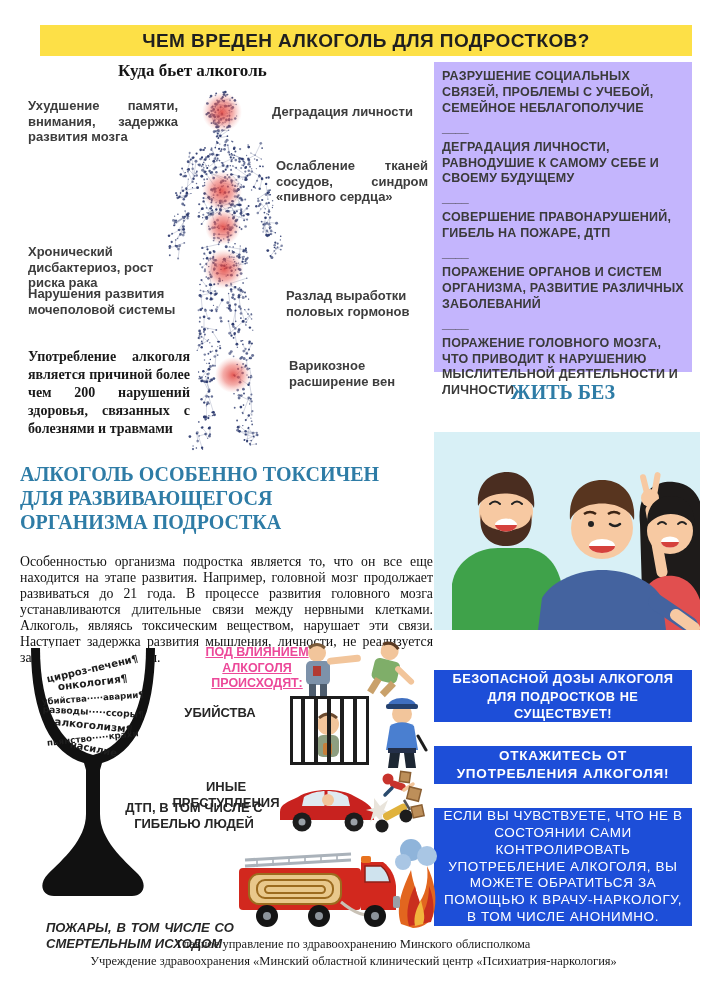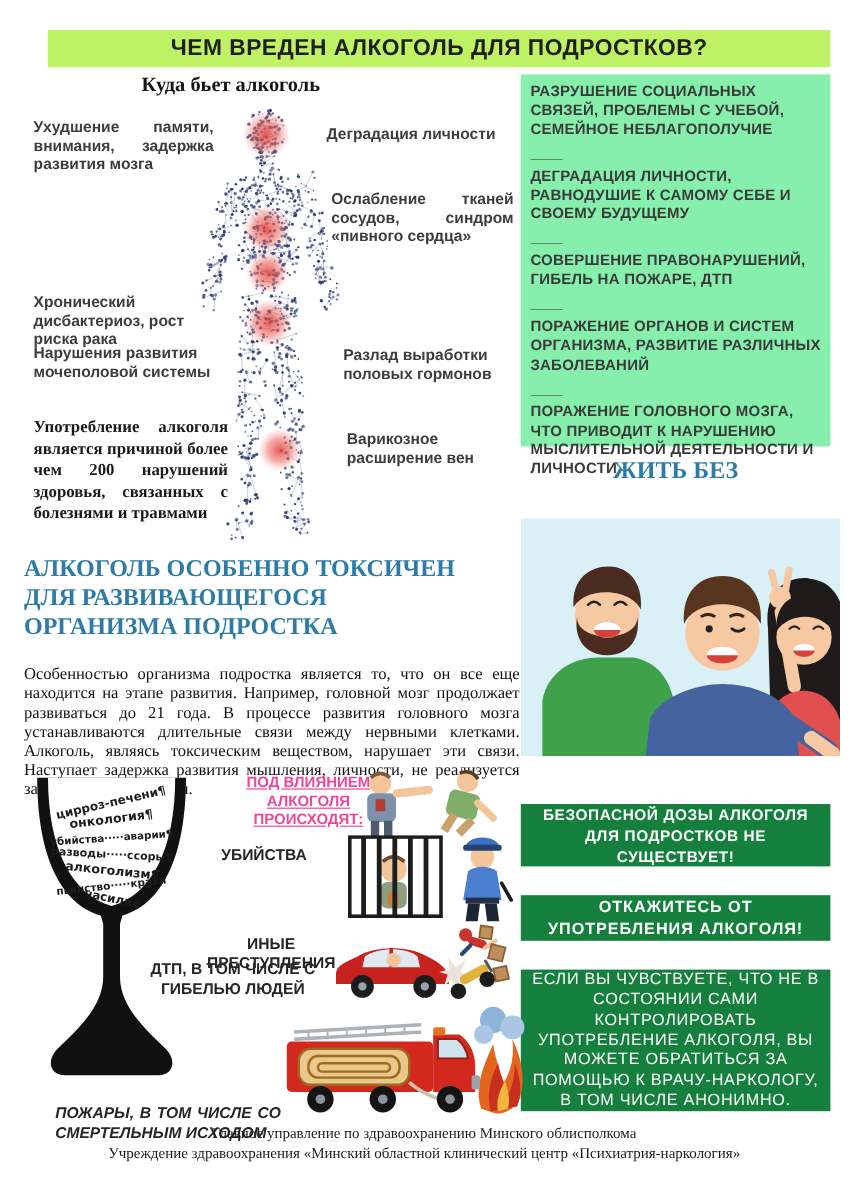--- a/index.html
+++ b/index.html
@@ -1,45 +1,45 @@
 <!DOCTYPE html>
 <html><head>
 <meta charset="utf-8">
 <style>
   html,body{margin:0;padding:0;background:#fff;}
   .page{position:relative;width:707px;height:1000px;background:#fff;overflow:hidden;
         font-family:"Liberation Sans",sans-serif;}
   .abs{position:absolute;}
   
-  .title-bar{left:40px;top:25px;width:652px;height:31px;background:#bef264;
+  .title-bar{left:40px;top:25px;width:652px;height:31px;background:#fde047;
              display:flex;align-items:center;justify-content:center;}
   .title-bar span{font:700 19px "Liberation Sans",sans-serif;color:#1f1f1f;letter-spacing:.4px;}
   
   .kuda{left:118px;top:61px;width:232px;text-align:left;
         font:700 17px "Liberation Serif",serif;color:#151515;}
   .slabel{font:700 13px/1.2 "Liberation Sans",sans-serif;color:#3d3d3d;}
   .just{text-align:justify;}
   .serlabel{font:700 14px/1.28 "Liberation Serif",serif;color:#1a1a1a;text-align:justify;}
   
-  .panel{left:434px;top:62px;width:258px;height:310px;background:#86efac;
+  .panel{left:434px;top:62px;width:258px;height:310px;background:#c4b5fd;
          box-sizing:border-box;padding:7px 6px 0 8px;}
   .panel-item{font:700 12.5px/1.27 "Liberation Sans",sans-serif;color:#3a3a3a;letter-spacing:.2px;}
   .sep{font:700 12px "Liberation Sans",sans-serif;color:#3a3a3a;margin:4px 0 5px;}
   
   .blue-head{font:700 20px/1.2 "Liberation Serif",serif;color:#2e7ca6;}
   .healthy{left:434px;top:380px;width:258px;text-align:center;}
   .toxic{left:20px;top:462px;width:414px;}
   .para{left:20px;top:554px;width:413px;font:400 13.8px/16px "Liberation Serif",serif;
         color:#111;text-align:justify;}
   
   .influence-head{left:178px;top:645px;width:158px;text-align:center;
       font:700 12.5px/1.25 "Liberation Sans",sans-serif;color:#ec4899;text-decoration:underline;}
   .inf-item{font:700 13px/1.23 "Liberation Sans",sans-serif;color:#262626;}
   
-  .box{left:434px;width:258px;background:#15803d;color:#fff;display:flex;align-items:center;
+  .box{left:434px;width:258px;background:#1d4ed8;color:#fff;display:flex;align-items:center;
        justify-content:center;text-align:center;box-sizing:border-box;padding:4px 8px;}
   .box1{top:670px;height:52px;font:700 12.8px/1.33 "Liberation Sans",sans-serif;letter-spacing:.5px;}
   .box2{top:746px;height:38px;font:700 13.5px/1.3 "Liberation Sans",sans-serif;letter-spacing:.8px;}
   .box3{top:808px;height:118px;font:400 13.5px/1.25 "Liberation Sans",sans-serif;letter-spacing:.6px;}
   
   .footer{left:0;top:936px;width:707px;text-align:center;
           font:400 12.5px/1.35 "Liberation Serif",serif;color:#1b1b1b;}
   svg{display:block;}
   .glass-word{font-family:"DejaVu Sans",sans-serif;font-weight:700;fill:#1d1d1d;}
 </style>

